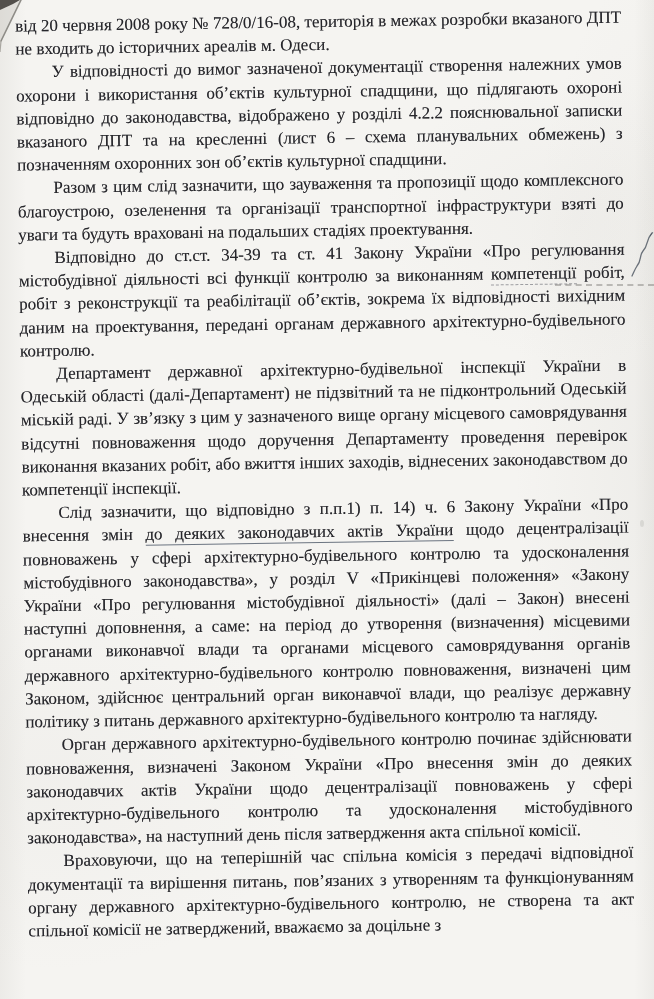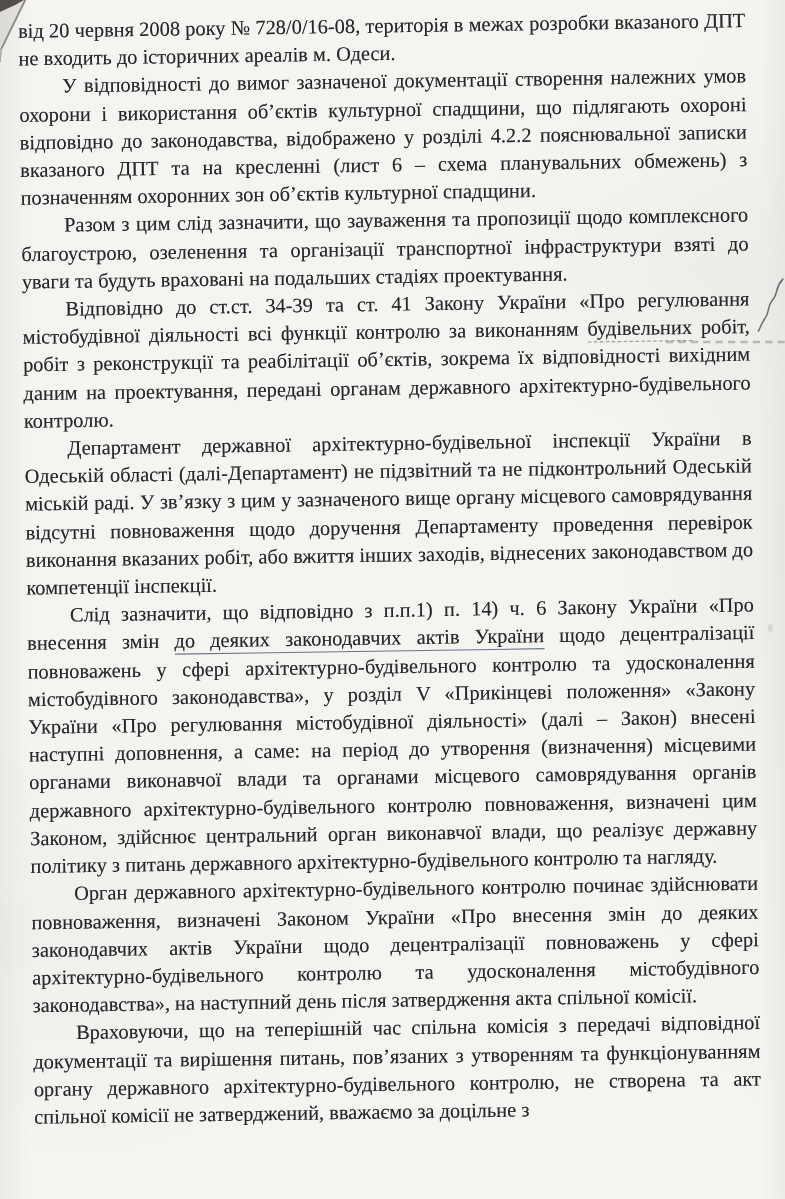--- a/index.html
+++ b/index.html
@@ -65,21 +65,21 @@
 <div class="speck s4"></div>
 
 <div class="text-block">
 
   <p class="para noindent"><span>від 20 червня 2008 року № 728/0/16-08, територія в межах розробки вказаного ДПТ не входить до історичних ареалів м. Одеси.</span></p>
 
   <p class="para"><span>У відповідності до вимог зазначеної документації створення належних умов охорони і використання об’єктів культурної спадщини, що підлягають охороні відповідно до законодавства, відображено у розділі 4.2.2 пояснювальної записки вказаного ДПТ та на кресленні (лист 6 – схема планувальних обмежень) з позначенням охоронних зон об’єктів культурної спадщини.</span></p>
 
   <p class="para"><span>Разом з цим слід зазначити, що зауваження та пропозиції щодо комплексного благоустрою, озеленення та організації транспортної інфраструктури взяті до уваги та будуть враховані на подальших стадіях проектування.</span></p>
 
-  <p class="para"><span>Відповідно до ст.ст. 34-39 та ст. 41 Закону України «Про регулювання містобудівної діяльності всі функції контролю за виконанням </span><span class="u-dash">будівельних</span><span> робіт, робіт з реконструкції та реабілітації об’єктів, зокрема їх відповідності вихідним даним на проектування, передані органам державного архітектурно-будівельного контролю.</span></p>
+  <p class="para"><span>Відповідно до ст.ст. 34-39 та ст. 41 Закону України «Про регулювання містобудівної діяльності всі функції контролю за виконанням </span><span class="u-dash">компетенції</span><span> робіт, робіт з реконструкції та реабілітації об’єктів, зокрема їх відповідності вихідним даним на проектування, передані органам державного архітектурно-будівельного контролю.</span></p>
 
   <p class="para"><span>Департамент державної архітектурно-будівельної інспекції України в Одеській області (далі-Департамент) не підзвітний та не підконтрольний Одеській міській раді. У зв’язку з цим у зазначеного вище органу місцевого самоврядування відсутні повноваження щодо доручення Департаменту проведення перевірок виконання вказаних робіт, або вжиття інших заходів, віднесених законодавством до компетенції інспекції.</span></p>
 
   <p class="para"><span>Слід зазначити, що відповідно з п.п.1) п. 14) ч. 6 Закону України «Про внесення змін </span><span class="u-pen">до деяких законодавчих актів України</span><span> щодо децентралізації повноважень у сфері архітектурно-будівельного контролю та удосконалення містобудівного законодавства», у розділ V «Прикінцеві положення» «Закону України «Про регулювання містобудівної діяльності» (далі – Закон) внесені наступні доповнення, а саме: на період до утворення (визначення) місцевими органами виконавчої влади та органами місцевого самоврядування органів державного архітектурно-будівельного контролю повноваження, визначені цим Законом, здійснює центральний орган виконавчої влади, що реалізує державну політику з питань державного архітектурно-будівельного контролю та нагляду.</span></p>
 
   <p class="para"><span>Орган державного архітектурно-будівельного контролю починає здійснювати повноваження, визначені Законом України «Про внесення змін до деяких законодавчих актів України щодо децентралізації повноважень у сфері архітектурно-будівельного контролю та удосконалення містобудівного законодавства», на наступний день після затвердження акта спільної комісії.</span></p>
 
   <p class="para"><span>Враховуючи, що на теперішній час спільна комісія з передачі відповідної документації та вирішення питань, пов’язаних з утворенням та функціонуванням органу державного архітектурно-будівельного контролю, не створена та акт спільної комісії не затверджений, вважаємо за доцільне з</span></p>
 
 </div>

